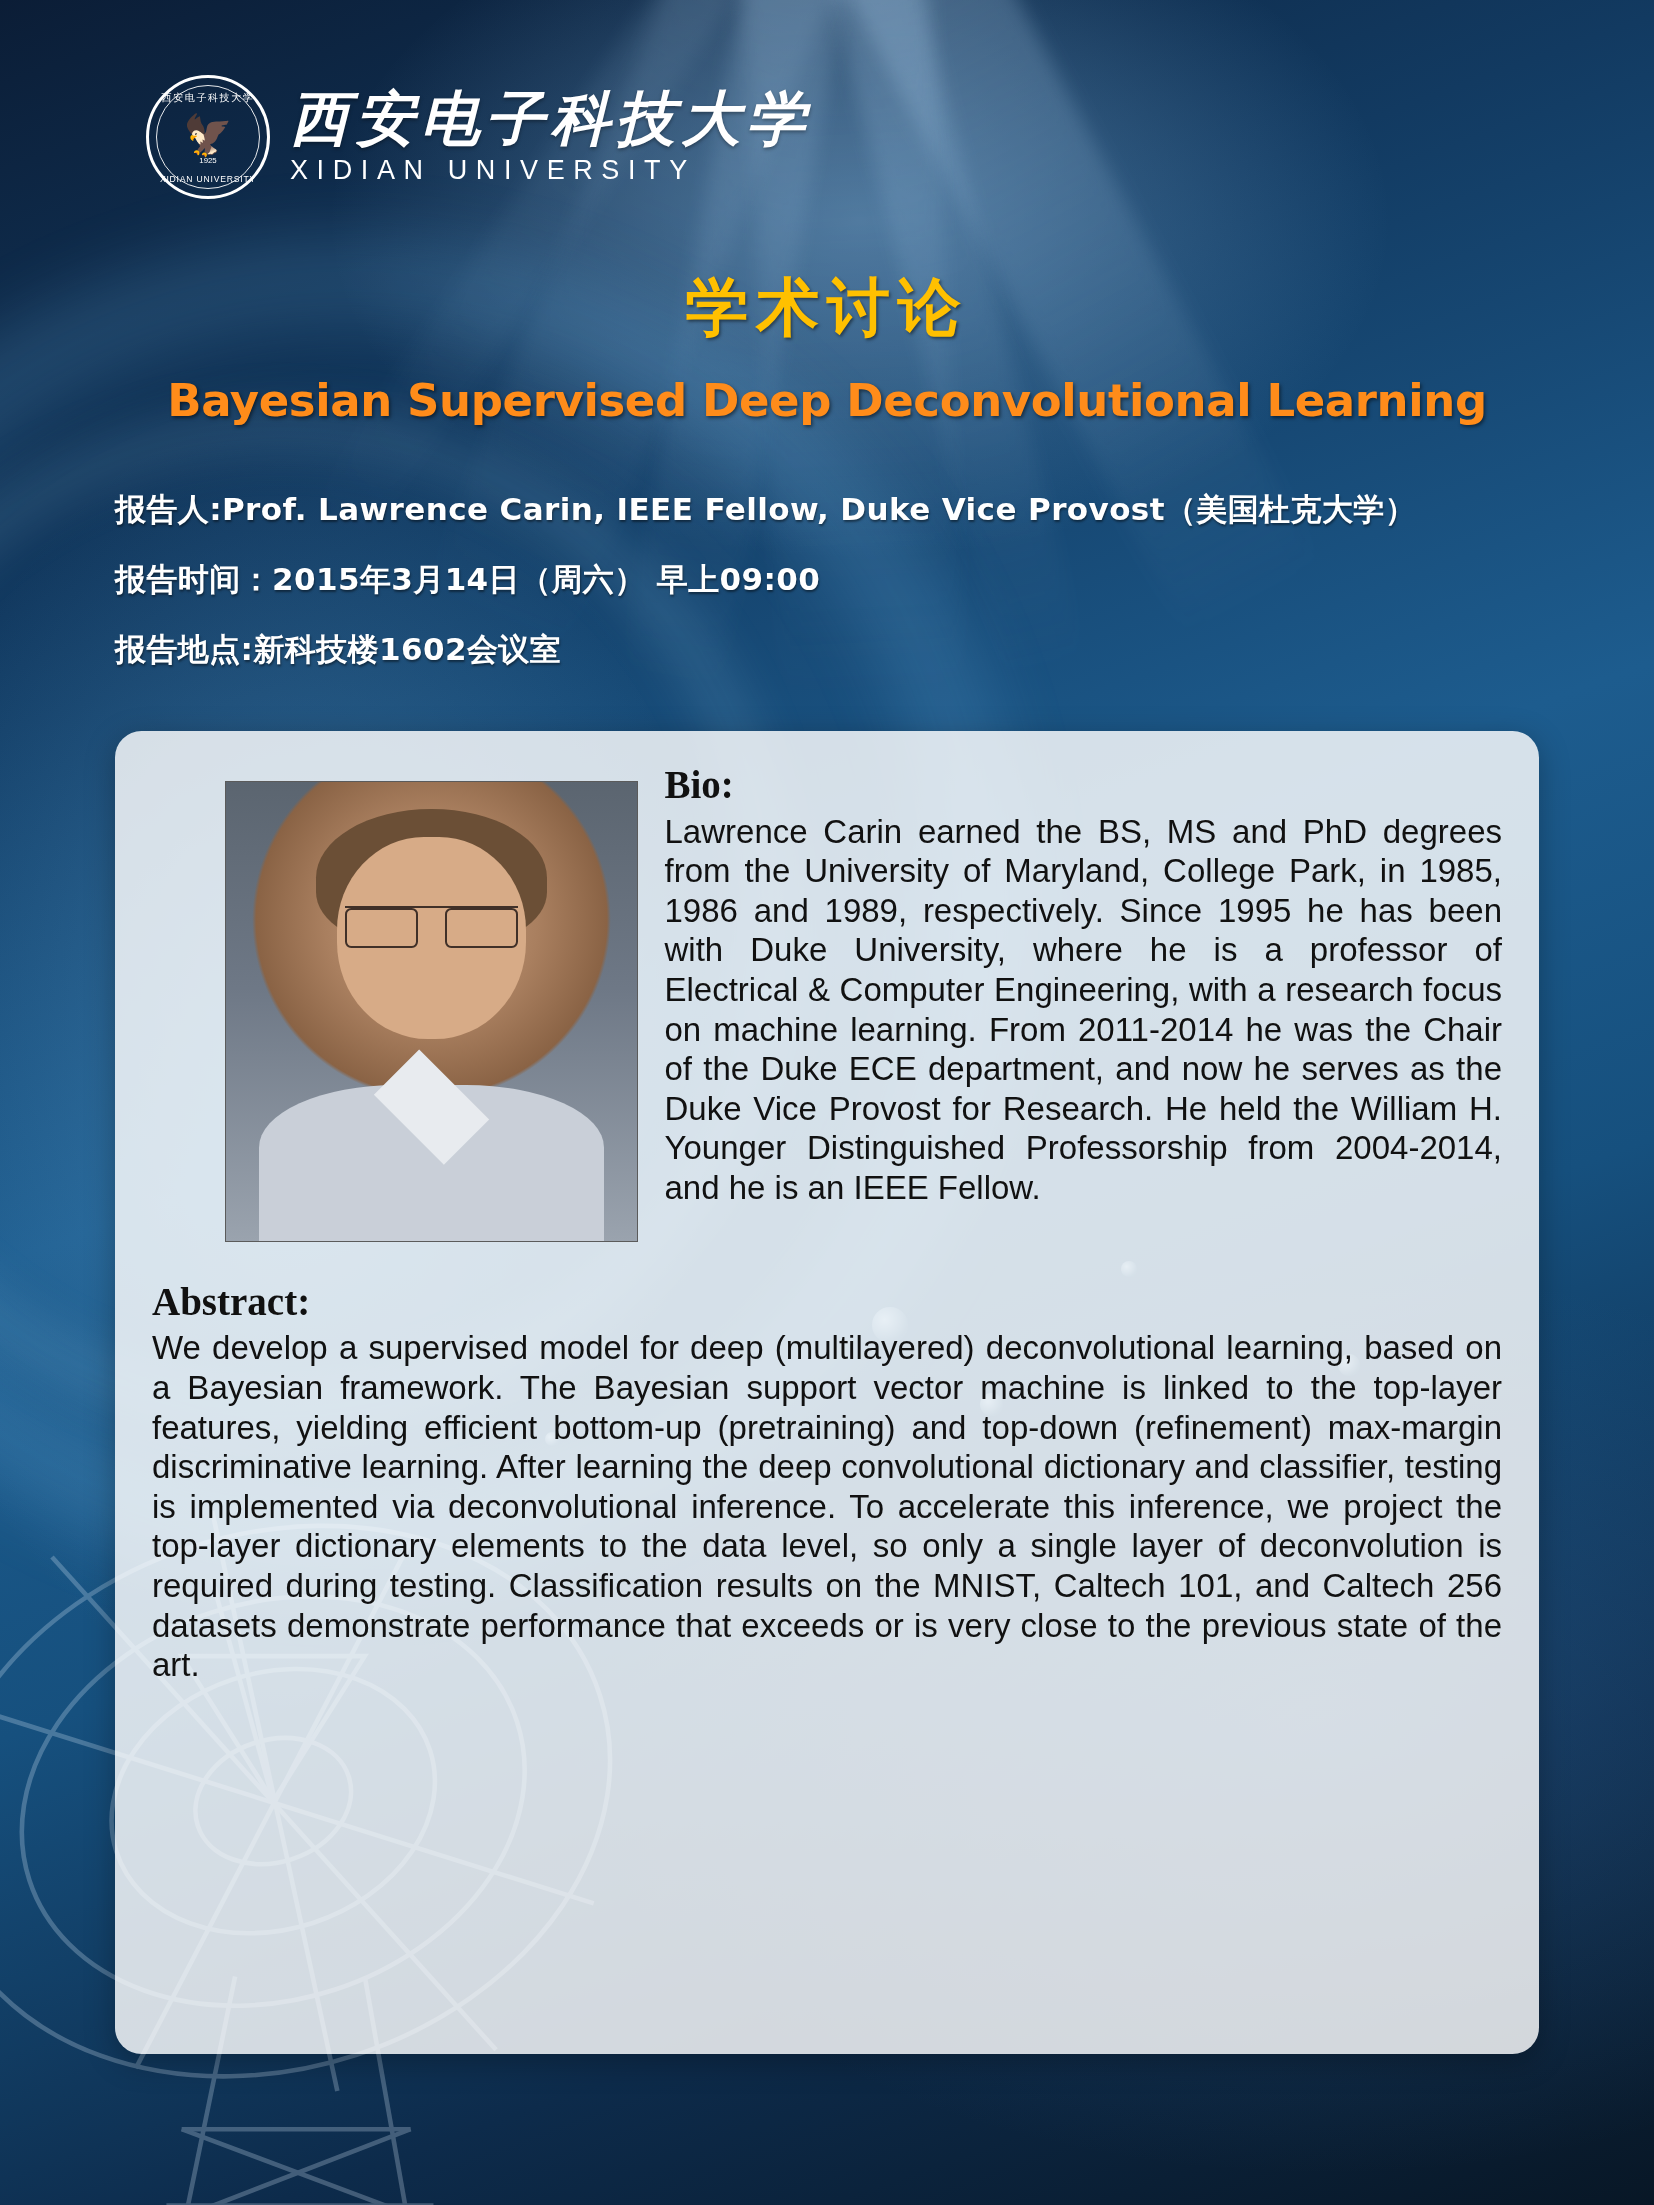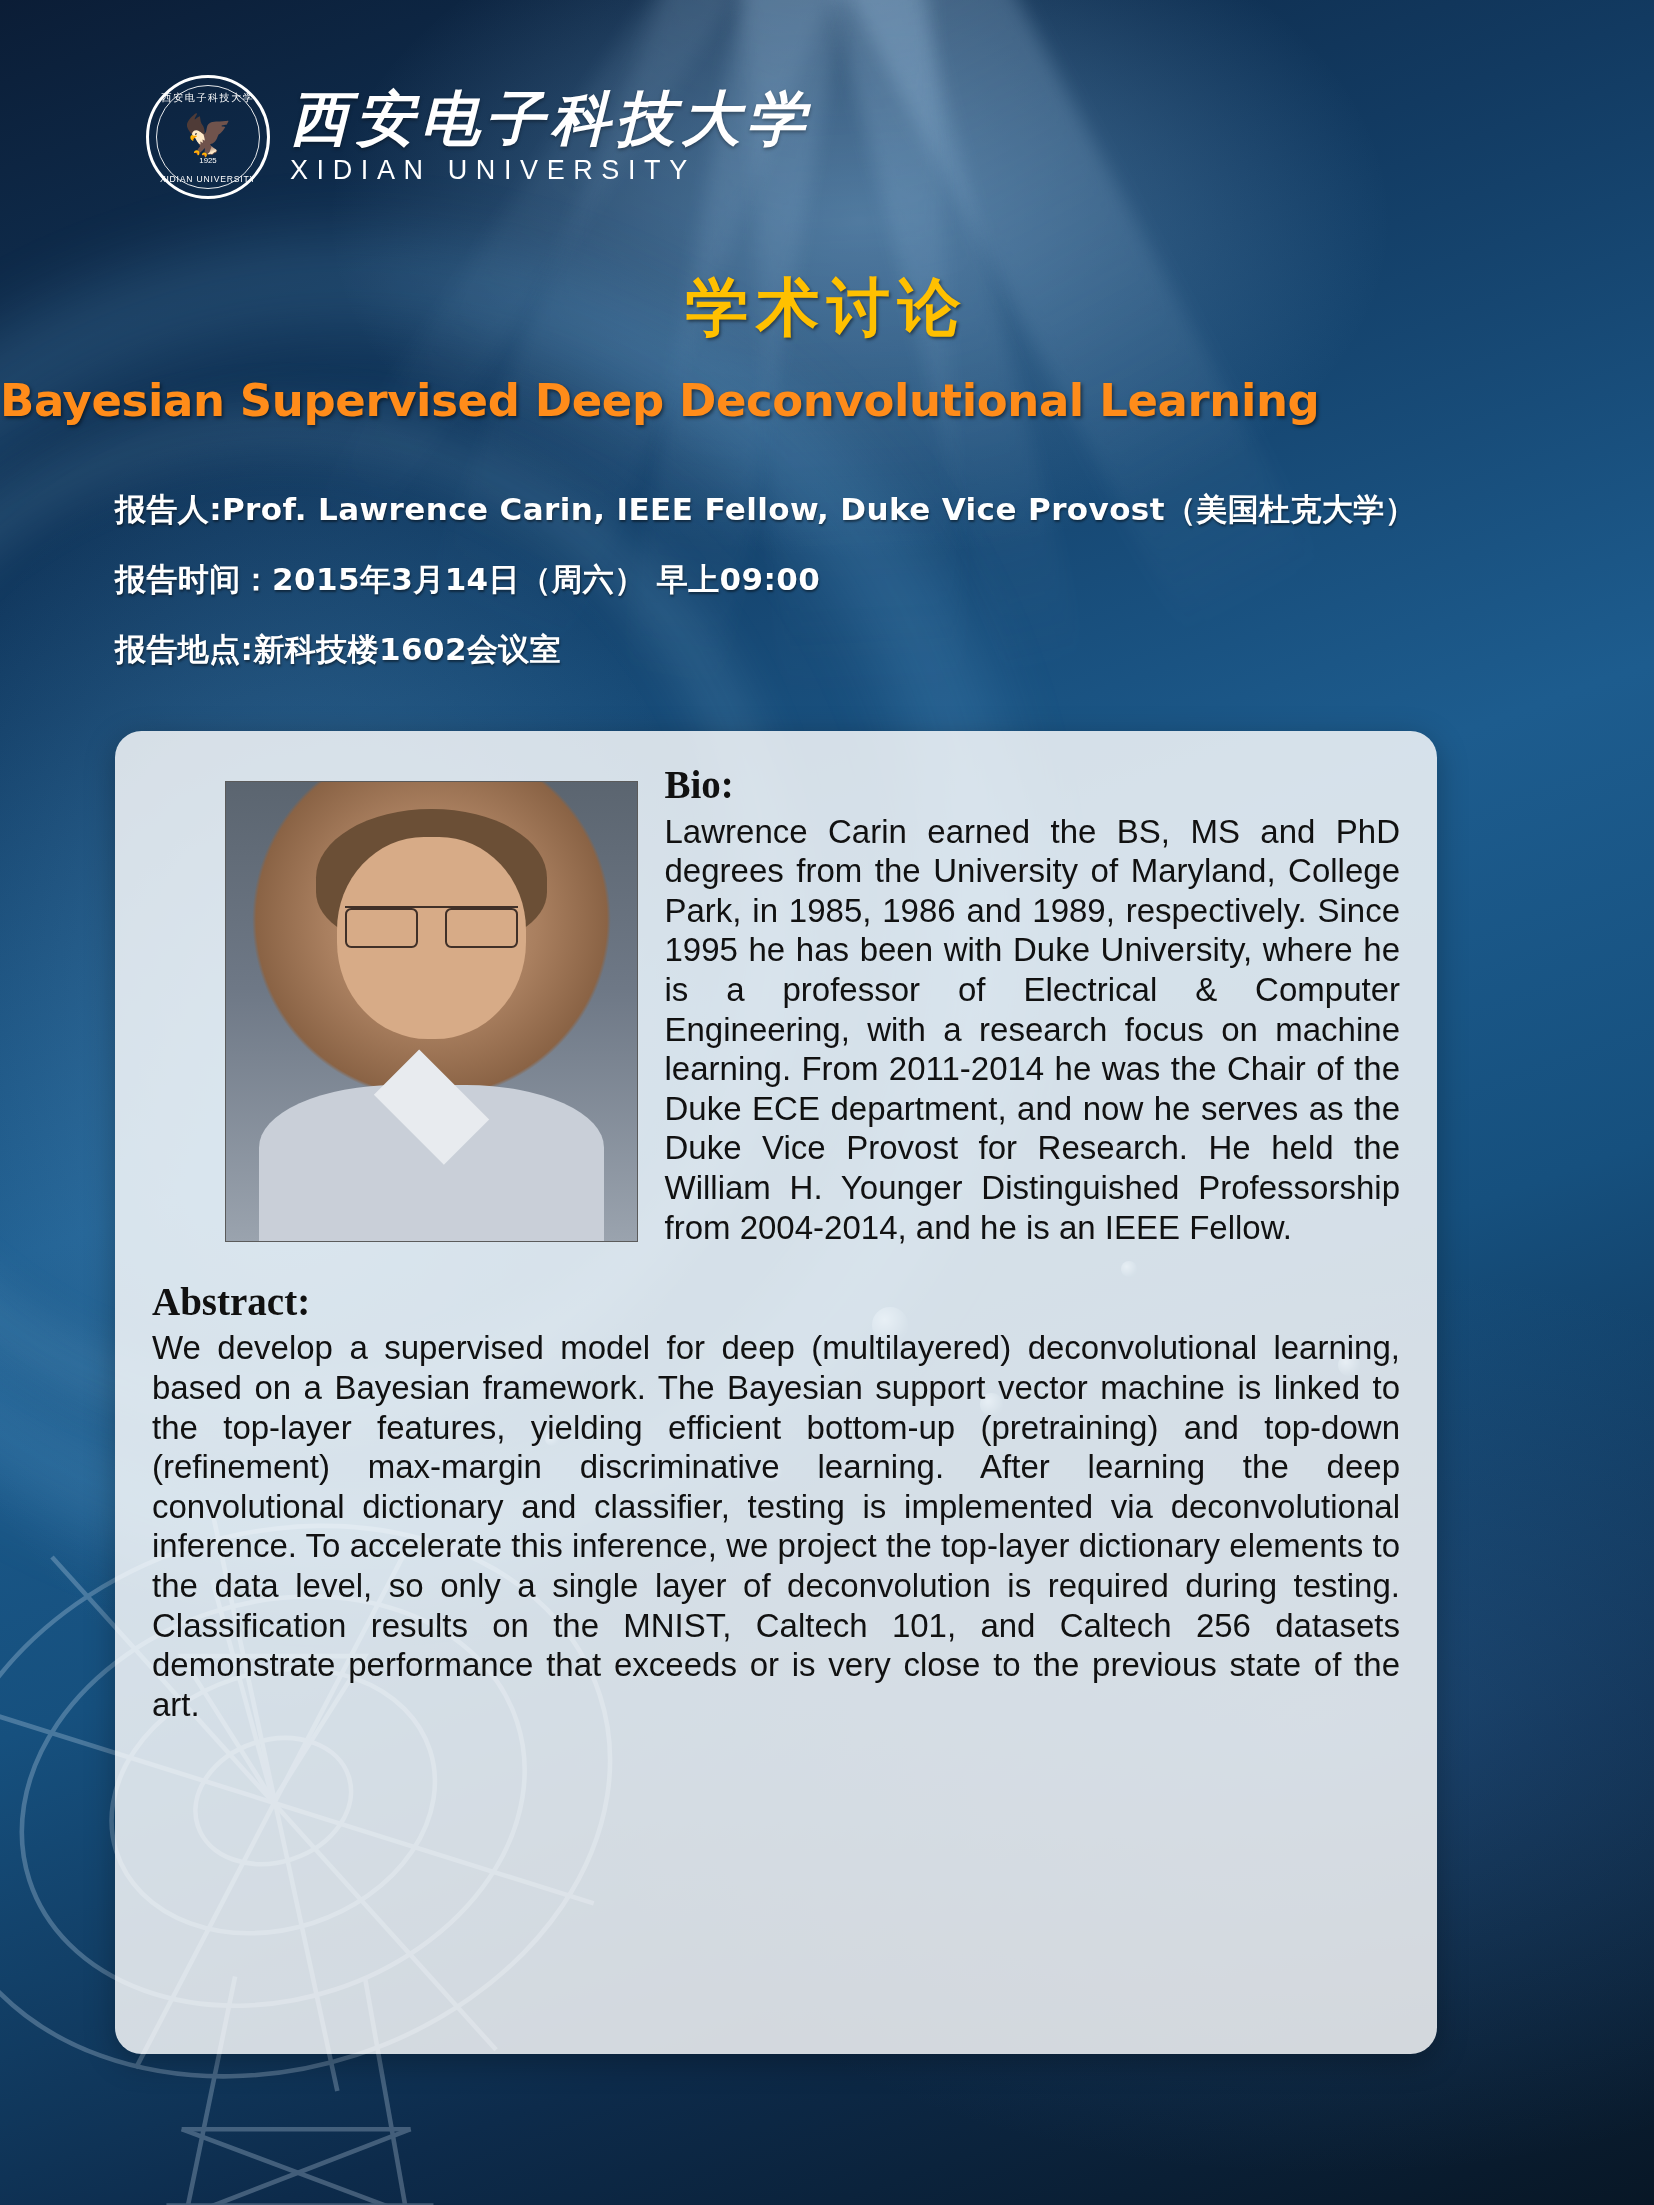--- a/index.html
+++ b/index.html
@@ -172,21 +172,21 @@
     font-size: 63px;
     font-weight: bold;
     letter-spacing: 7.8px;
     font-family: "DejaVu Sans", sans-serif;
     text-shadow: 1.6px 2.3px 3.1px rgba(0,0,0,.45);
   }
   .title-en {
     position: absolute;
     left: 0; right: 0;
     top: 374px;
-    text-align: left;
+    text-align: center;
     color: #ff8c1a;
     font-size: 45px;
     font-weight: bold;
     letter-spacing: -0.4px;
     font-family: "DejaVu Sans", sans-serif;
     text-shadow: 1.6px 2.3px 3.9px rgba(0,0,0,.5);
   }
 
   
   .meta {
@@ -203,21 +203,21 @@
     letter-spacing: 0.4px;
     text-shadow: 0.8px 1.6px 2.3px rgba(0,0,0,.45);
     font-family: "DejaVu Sans", sans-serif;
   }
 
   
   .card {
     position: absolute;
     left: 115px;
     top: 731px;
-    width: 1322px;
+    width: 1424px;
     height: 1323px;
     background: rgba(255,255,255,0.82);
     border-radius: 26.5px;
     box-shadow: 0 7.8px 31px rgba(0,0,0,0.28);
   }
   .card-inner {
     padding: 31px 37px 0 37px;
     color: #111;
     font-family: "Liberation Serif", serif;
   }

